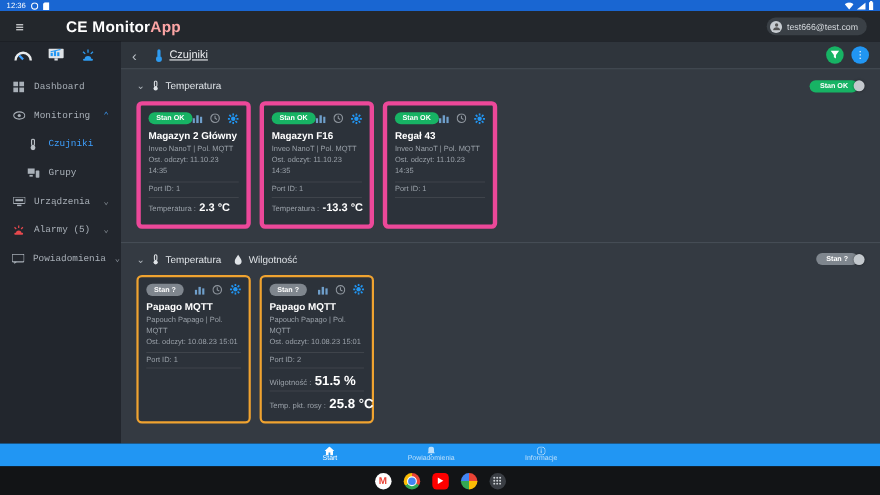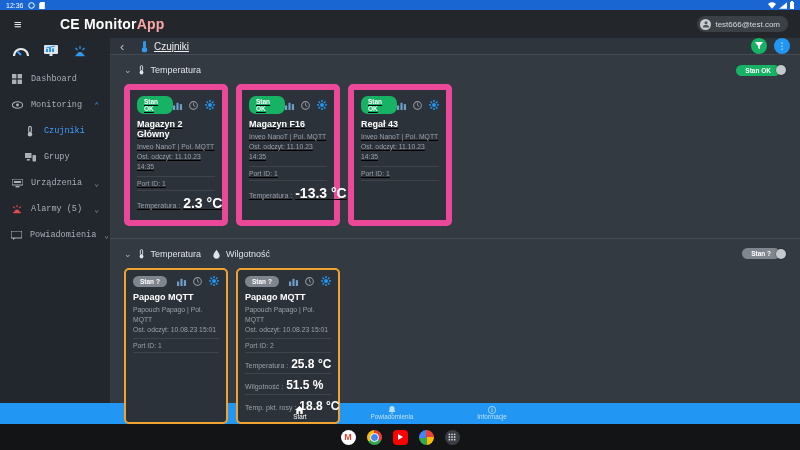--- a/index.html
+++ b/index.html
@@ -56,38 +56,38 @@
   .toggle-wrap { margin-left:auto; display:flex; align-items:center; }
   .toggle-pill { font-size:6.5px; font-weight:bold; color:#fff; border-radius:7px;
                  padding:2px 9px; }
   .toggle-pill.green { background:#17b364; }
   .toggle-pill.gray  { background:#7f868e; }
   .toggle-knob { width:10px; height:10px; border-radius:50%; background:#c3c8cd;
                  margin-left:-4px; box-shadow:0 0 2px rgba(0,0,0,.5); }
 
   .cards-row { display:flex; gap:8px; padding:3px 14px 10px; }
   .card { width:104px; border-radius:5px; background:#2c323a; padding:6px 7px 7px; }
-  .card.blue   { border:6px solid #ec4899;text-decoration:underline; }
+  .card.blue   { border:4px solid #ec4899; }
   .card.orange { border:2px solid #f0a330; }
   .card-top { display:flex; align-items:center; }
   .pill { font-size:6.5px; font-weight:bold; color:#fff; border-radius:7px; padding:2px 7px; }
   .pill.green { background:#17b364; }
   .pill.gray  { background:#7f868e; }
   .card-icons { margin-left:auto; display:flex; gap:7px; align-items:center; }
   .card-icons .cic { cursor:pointer; display:flex; }
   .card-title { color:#fff; font-weight:bold; font-size:9px; margin:5px 0 3px; }
   .card-meta { color:#9aa1a9; font-size:6.8px; line-height:1.5;
                border-bottom:1px solid rgba(255,255,255,.09); padding-bottom:3px; }
   .card-port { color:#9aa1a9; font-size:6.8px; padding:3px 0;
                border-bottom:1px solid rgba(255,255,255,.09); }
   .reading { display:flex; align-items:baseline; gap:3px; padding:4px 0 2px; }
   .reading + .reading { border-top:1px solid rgba(255,255,255,.09); }
   .r-label { color:#9aa1a9; font-size:7px; white-space:nowrap; }
   .r-value { color:#fff; font-weight:bold; font-size:12px; white-space:nowrap; }
-  .cards-row.big .r-value { font-size:14px; }
+  .cards-row.big .r-value { font-size:10px; }
   .h-divider { height:1px; background:#454c55; margin:2px 0 4px; }
 
   
   .bottom-nav { height:21px; background:#2196f3; display:flex; align-items:center;
                 justify-content:center; gap:64px; }
   .tab { display:flex; flex-direction:column; align-items:center; color:rgba(255,255,255,.7);
          font-size:6.3px; cursor:pointer; line-height:1.1; }
   .tab.active { color:#fff; }
 
   
@@ -536,30 +536,26 @@
                 </span>
             </span>
           </div>
           <div class="card-title">Papago MQTT</div>
           <div class="card-meta">
             <div>Papouch Papago | Pol. MQTT</div>
             <div>Ost. odczyt: 10.08.23 15:01</div>
           </div>
           <div class="card-port">Port ID: 2</div>
           <div class="reading">
-            <span class="r-label">Temperatura :</span>
-            <span class="r-value">25.8 °C</span>
-          </div>
-          <div class="reading">
             <span class="r-label">Wilgotność :</span>
             <span class="r-value">51.5 %</span>
           </div>
           <div class="reading">
             <span class="r-label">Temp. pkt. rosy :</span>
-            <span class="r-value">18.8 °C</span>
+            <span class="r-value">25.8 °C</span>
           </div>
         </div>
       </div>
 
     </div>
   </div>
 </div>
 
 <div class="bottom-nav">
   <div class="tab active">

